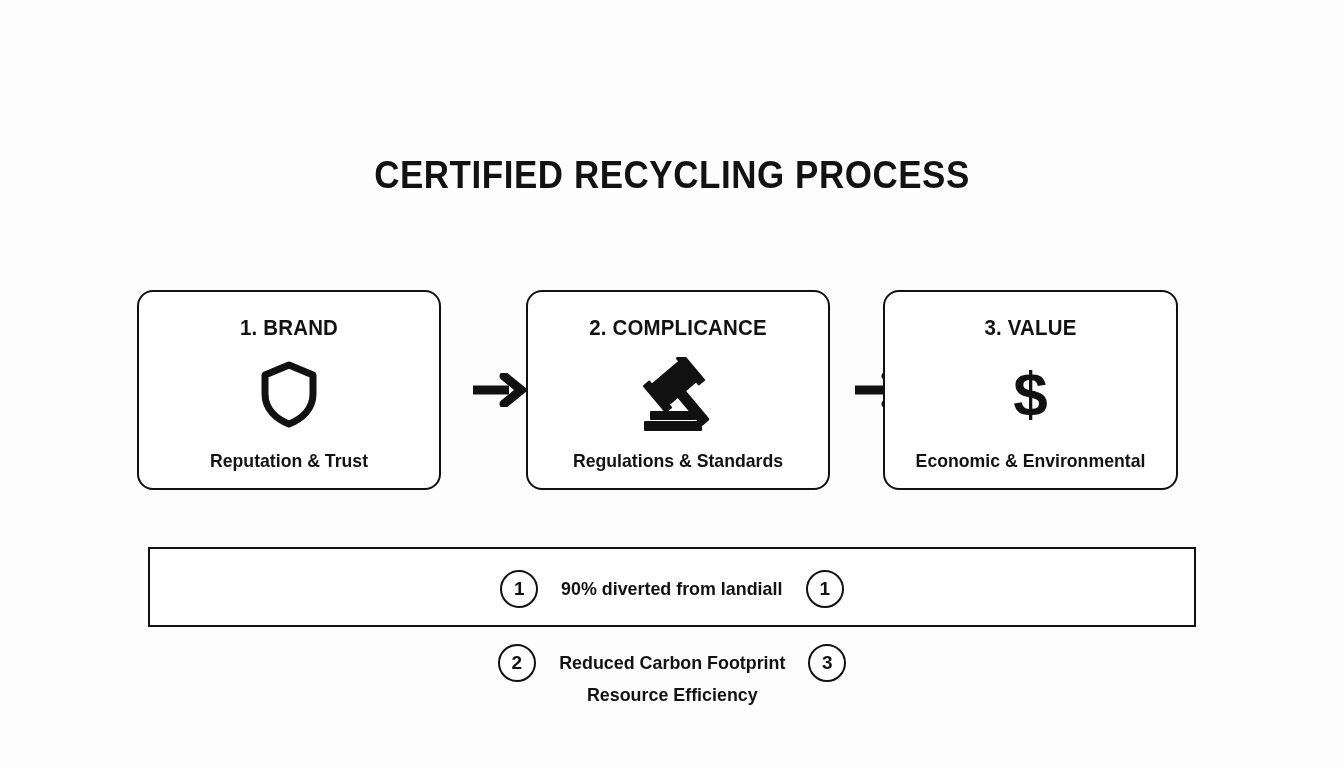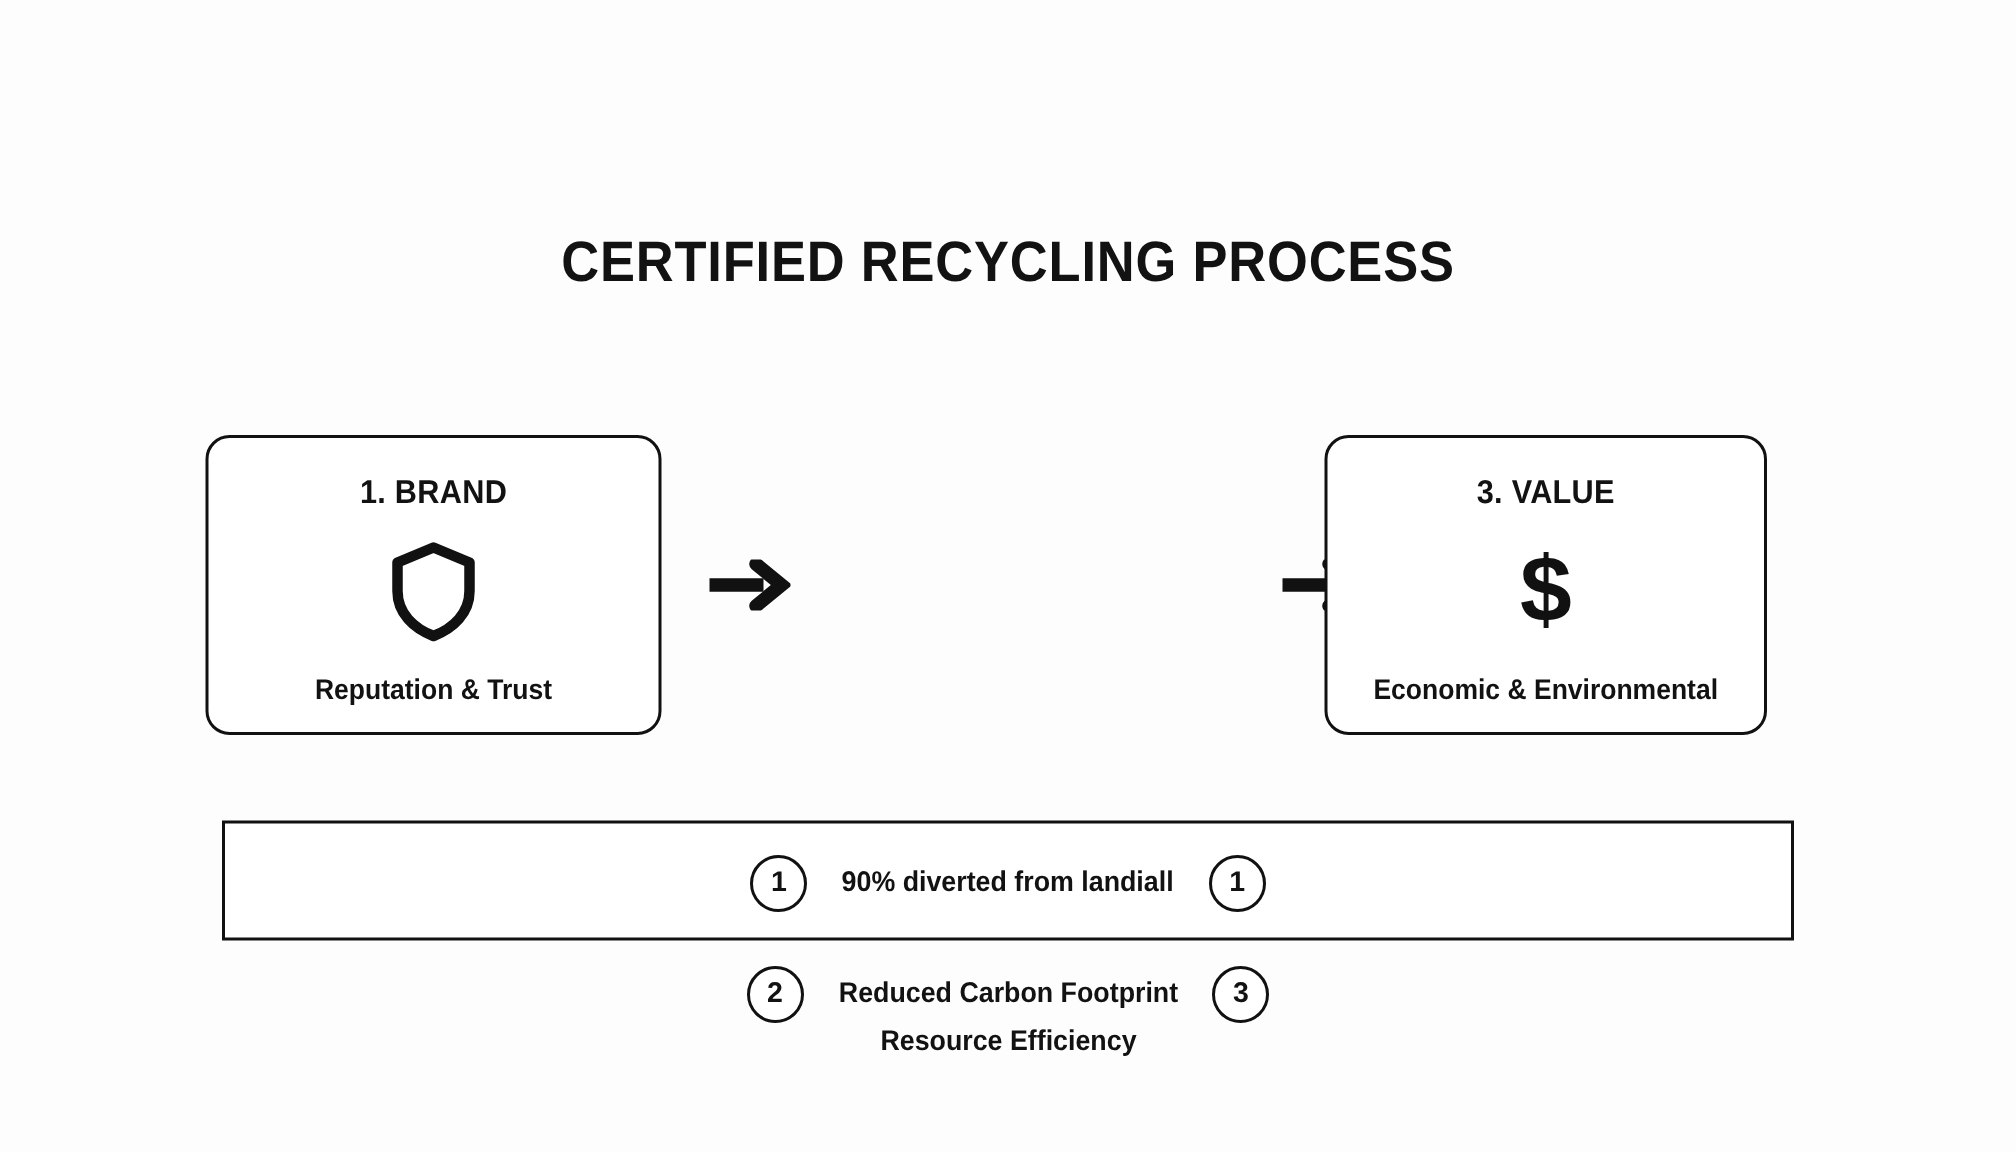--- a/index.html
+++ b/index.html
@@ -186,20 +186,38 @@
       <div class="step-label">Reputation &amp; Trust</div>
     </div>
 
     <div class="flow-arrow a1">
       <svg width="56" height="34" viewBox="0 0 56 34" aria-hidden="true">
         <path d="M2 17 L38 17" stroke="#111111" stroke-width="9" stroke-linecap="butt"></path>
         <path d="M33 3 L50 17 L33 31" fill="none" stroke="#111111" stroke-width="9" stroke-linecap="round" stroke-linejoin="miter"></path>
       </svg>
     </div>
 
+    <div class="step-card c2">
+      <div class="step-heading">2. COMPLICANCE</div>
+      <div class="step-icon">
+        <svg width="96" height="74" viewBox="0 0 96 74" aria-hidden="true">
+          <g fill="#111111">
+            <g transform="rotate(-40 44 26)">
+              <rect x="26" y="12" width="36" height="28" rx="1"></rect>
+              <rect x="18" y="8" width="9" height="36" rx="1"></rect>
+              <rect x="61" y="8" width="9" height="36" rx="1"></rect>
+            </g>
+            <rect x="55" y="24" width="11" height="48" rx="2" transform="rotate(-40 60 48)"></rect>
+            <rect x="20" y="54" width="46" height="9" rx="1"></rect>
+            <rect x="14" y="64" width="58" height="10" rx="1"></rect>
+          </g>
+        </svg>
+      </div>
+      <div class="step-label">Regulations &amp; Standards</div>
+    </div>
 
     <div class="flow-arrow a2">
       <svg width="56" height="34" viewBox="0 0 56 34" aria-hidden="true">
         <path d="M2 17 L38 17" stroke="#111111" stroke-width="9" stroke-linecap="butt"></path>
         <path d="M33 3 L50 17 L33 31" fill="none" stroke="#111111" stroke-width="9" stroke-linecap="round" stroke-linejoin="miter"></path>
       </svg>
     </div>
 
     <div class="step-card c3">
       <div class="step-heading">3. VALUE</div>

